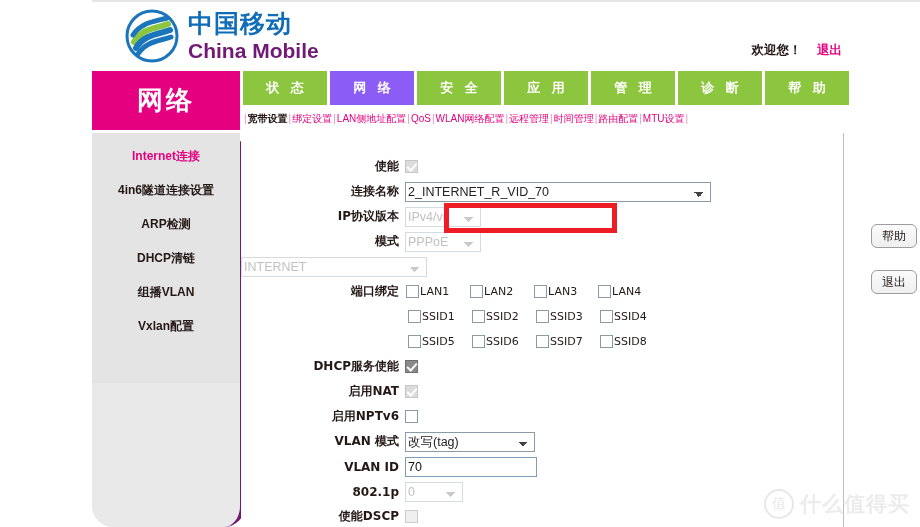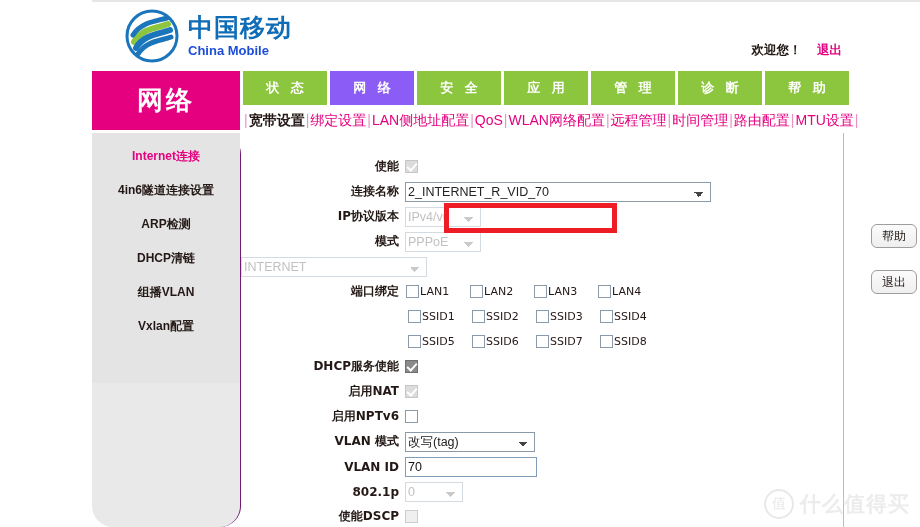--- a/index.html
+++ b/index.html
@@ -50,22 +50,22 @@
     line-height: 1;
   }
   .logo-cn {
     font-size: 25px;
     color: #0f6cb6;
     font-weight: bold;
     letter-spacing: 1px;
     font-family: "DejaVu Sans", "Liberation Sans", sans-serif;
   }
   .logo-en {
-    font-size: 13px;
-    color: #1d4ed8;
+    font-size: 21px;
+    color: #701a75;
     font-weight: bold;
     margin-top: 4px;
     letter-spacing: 0px;
   }
   
   .welcome {
     position: absolute;
     right: 78px;
     top: 42px;
     font-size: 12.5px;
@@ -116,40 +116,40 @@
     letter-spacing: 4px;
     text-indent: 4px;
     cursor: pointer;
   }
   .tab.active { background: #8b5cf6; }
   
   .subnav {
     position: absolute;
     left: 151px;
     top: 112px;
-    font-size: 14px;
+    font-size: 10px;
     white-space: nowrap;
     color: #e4007f;
   }
   .subnav .sep { color: #e893c1; margin: 0 1px; }
   .subnav a {
     color: #e4007f;
     text-decoration: none;
     cursor: pointer;
   }
   .subnav a.current { color: #231815; font-weight: bold; }
   
   .sidebar {
     position: absolute;
     left: 0px;
     top: 133px;
     width: 148px;
     height: 394px;
     background: #e9e9e9;
-    border-right: 1px solid #701a75;
+    border-right: 5px solid #701a75;
     border-radius: 21px;
   }
   .side-item {
     height: 34px;
     display: flex;
     align-items: center;
     justify-content: center;
     font-size: 12px;
     font-weight: bold;
     color: #231815;

